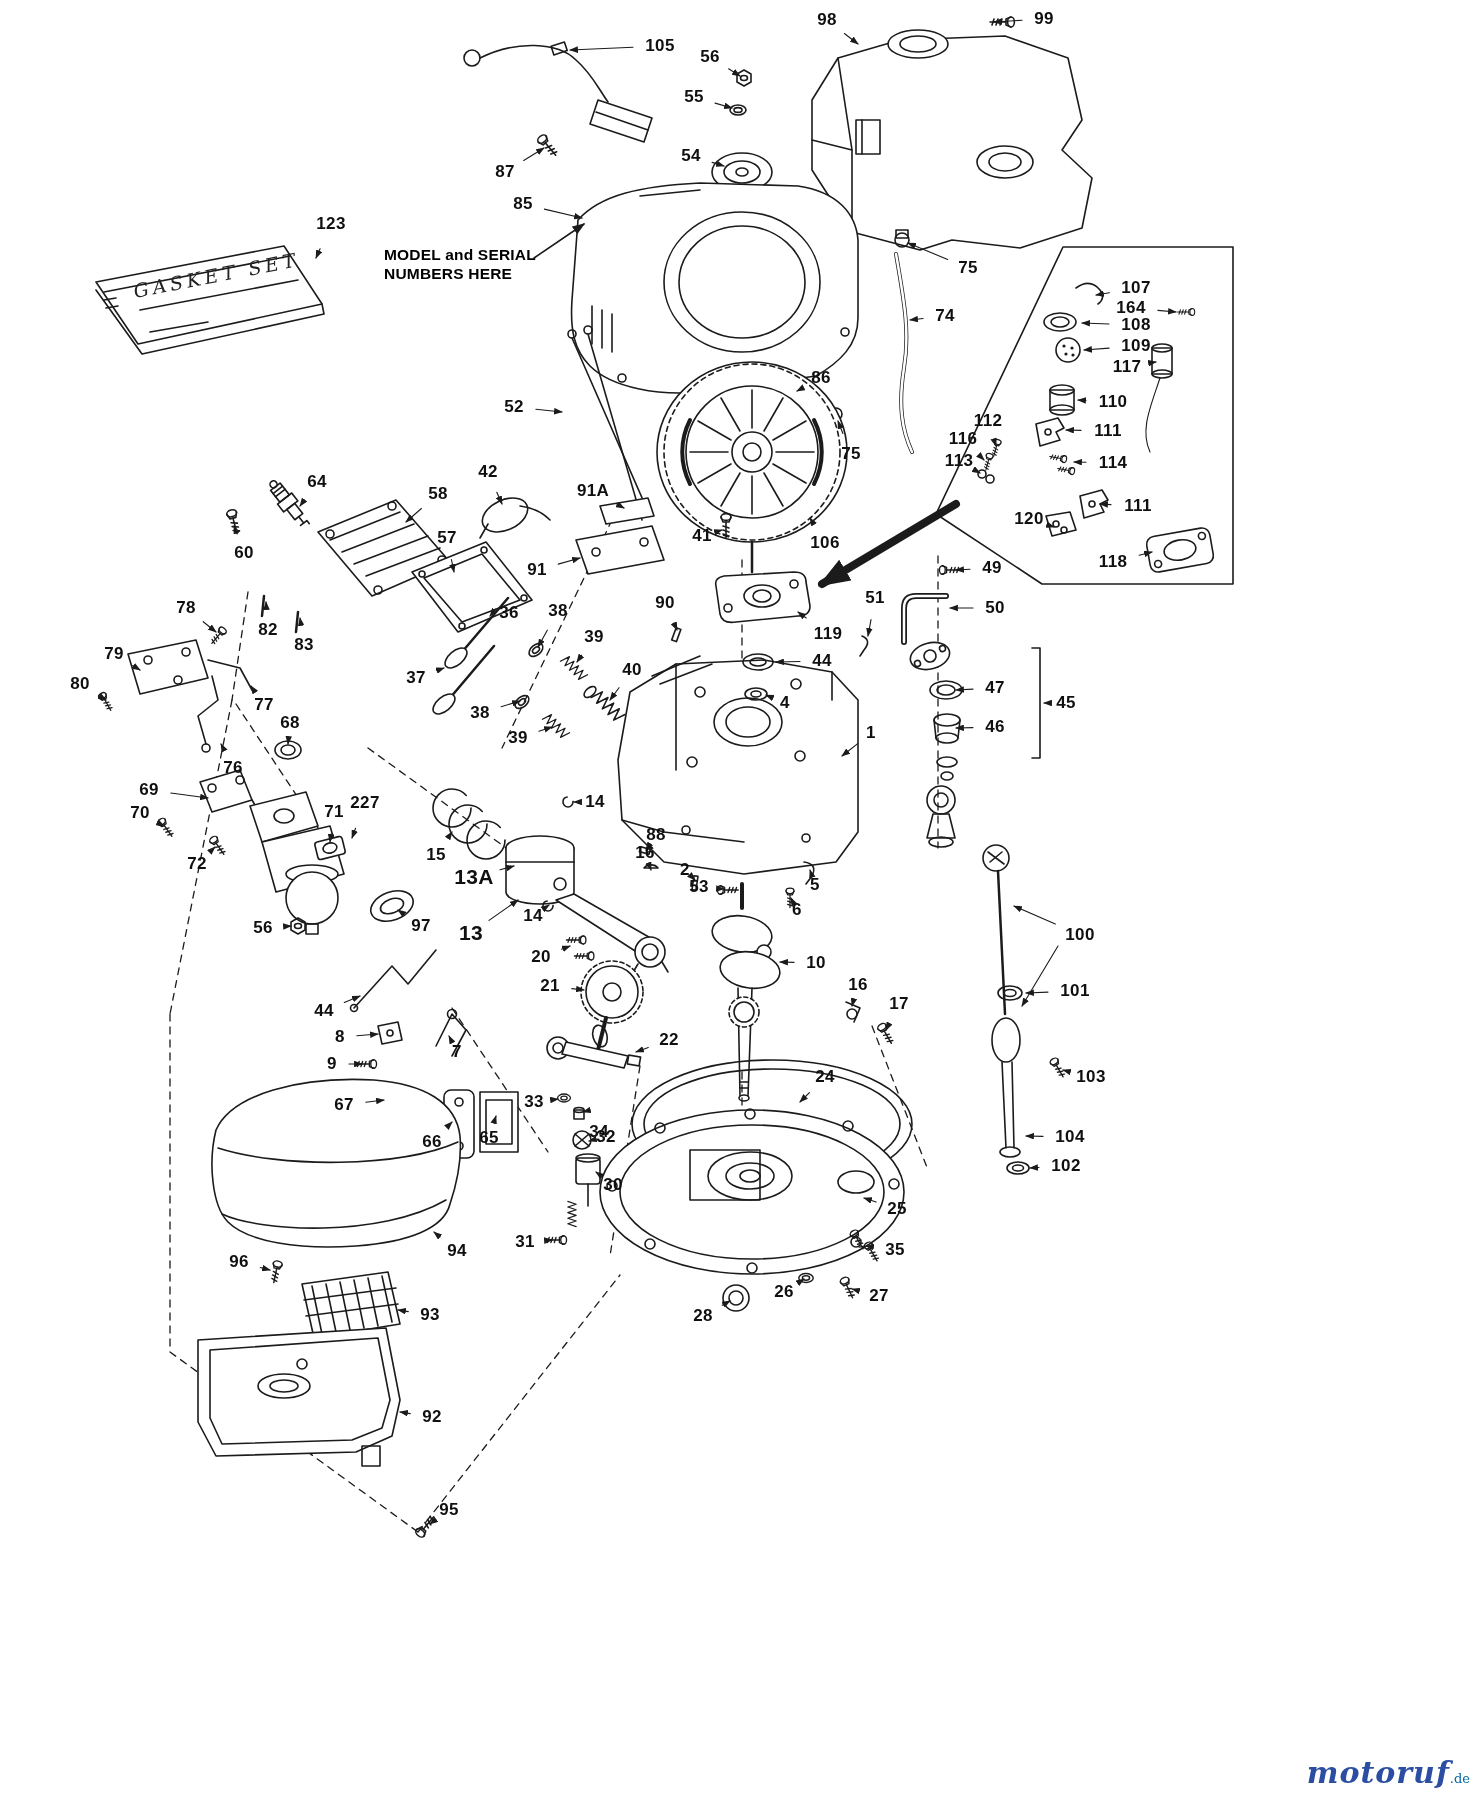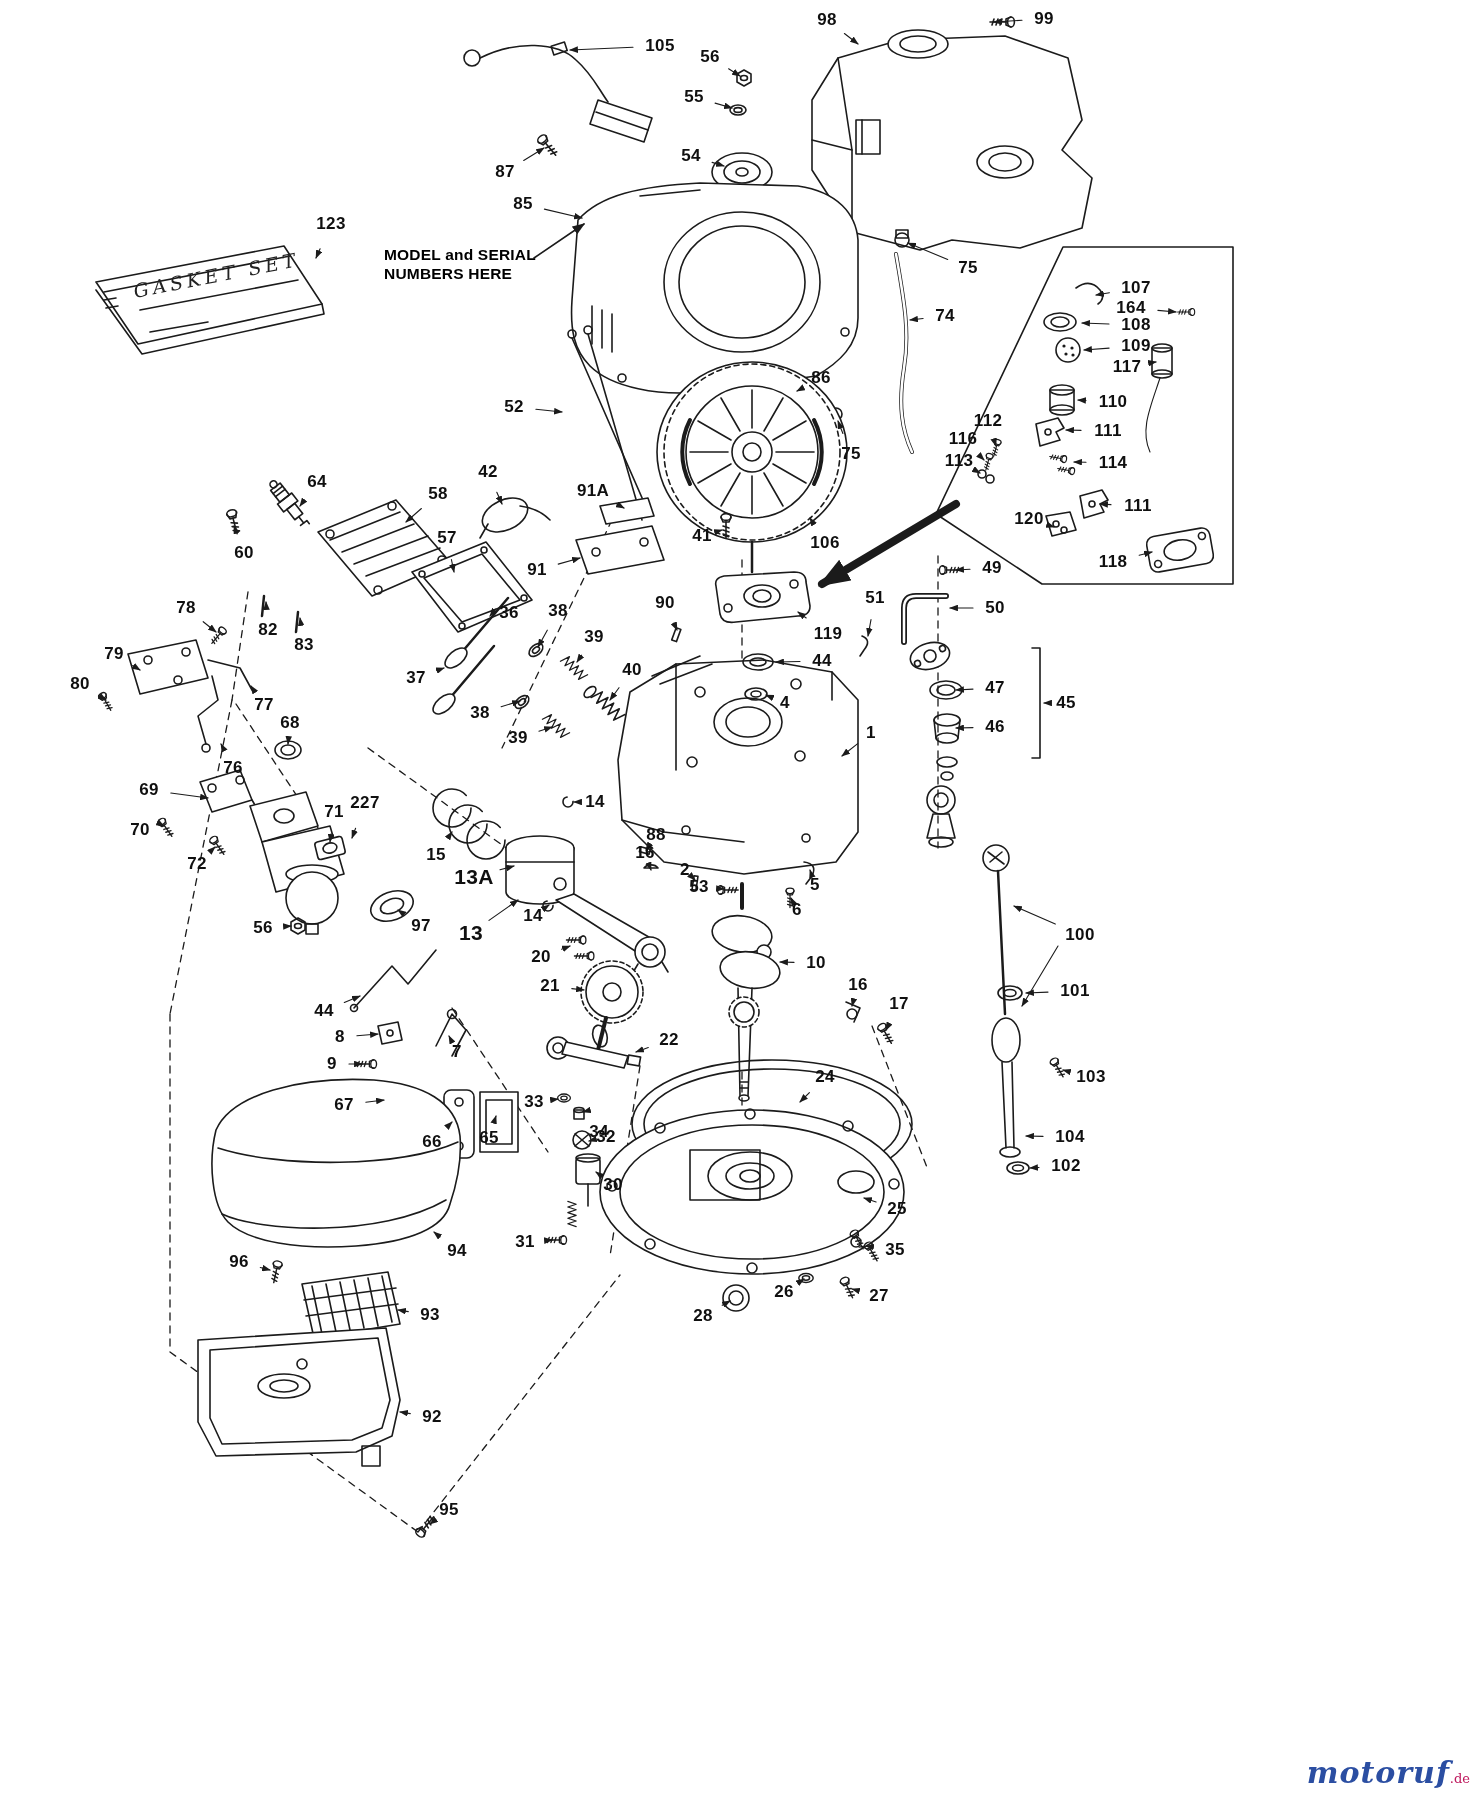--- a/index.html
+++ b/index.html
@@ -20,21 +20,21 @@
   .callout{position:absolute;transform:translate(-50%,-50%);font-weight:700;font-size:17px;
            color:#101010;white-space:nowrap;letter-spacing:.3px;}
   .callout.big{font-size:21px;}
   .note{position:absolute;left:384px;top:246px;font-weight:700;font-size:15.5px;line-height:1.2;
         color:#000;letter-spacing:.2px;}
   .gasket-text{position:absolute;left:132px;top:262px;width:190px;transform:rotate(-11deg);
         font-family:"DejaVu Serif",serif;font-style:italic;font-size:19px;letter-spacing:4px;
         color:#222;}
   .watermark{position:absolute;right:14px;bottom:10px;font-family:"DejaVu Serif",serif;}
   .watermark .main{color:#2b4ea2;font-size:30px;font-weight:700;font-style:italic;letter-spacing:1px;}
-  .watermark .suffix{color:#be185d;font-size:13px;font-style:normal;}
+  .watermark .suffix{color:#0369a1;font-size:13px;font-style:normal;}
 </style>
 </head>
 <body>
 
 <div class="canvas">
 
 <svg id="art" width="1484" height="1800" viewBox="0 0 1484 1800">
   <defs>
     <marker id="arr" markerWidth="8" markerHeight="6" refX="7.2" refY="3" orient="auto">
       <path class="fb" d="M0,0 L8,3 L0,6 Z"></path>
@@ -715,21 +715,21 @@
       <div class="callout" style="left: 264px; top: 705px;">77</div>
       <div class="callout" style="left: 480px; top: 713px;">38</div>
       <div class="callout" style="left: 995px; top: 727px;">46</div>
       <div class="callout" style="left: 290px; top: 723px;">68</div>
       <div class="callout" style="left: 518px; top: 738px;">39</div>
       <div class="callout" style="left: 632px; top: 670px;">40</div>
       <div class="callout" style="left: 233px; top: 768px;">76</div>
       <div class="callout" style="left: 871px; top: 733px;">1</div>
       <div class="callout" style="left: 149px; top: 790px;">69</div>
       <div class="callout" style="left: 595px; top: 802px;">14</div>
-      <div class="callout" style="left: 140px; top: 830px;">70</div>
+      <div class="callout" style="left: 140px; top: 813px;">70</div>
       <div class="callout" style="left: 334px; top: 812px;">71</div>
       <div class="callout" style="left: 365px; top: 803px;">227</div>
       <div class="callout" style="left: 656px; top: 835px;">88</div>
       <div class="callout" style="left: 645px; top: 853px;">16</div>
       <div class="callout" style="left: 197px; top: 864px;">72</div>
       <div class="callout" style="left: 436px; top: 855px;">15</div>
       <div class="callout big" style="left: 474px; top: 877px;">13A</div>
       <div class="callout" style="left: 685px; top: 870px;">2</div>
       <div class="callout" style="left: 699px; top: 887px;">53</div>
       <div class="callout" style="left: 815px; top: 885px;">5</div>

